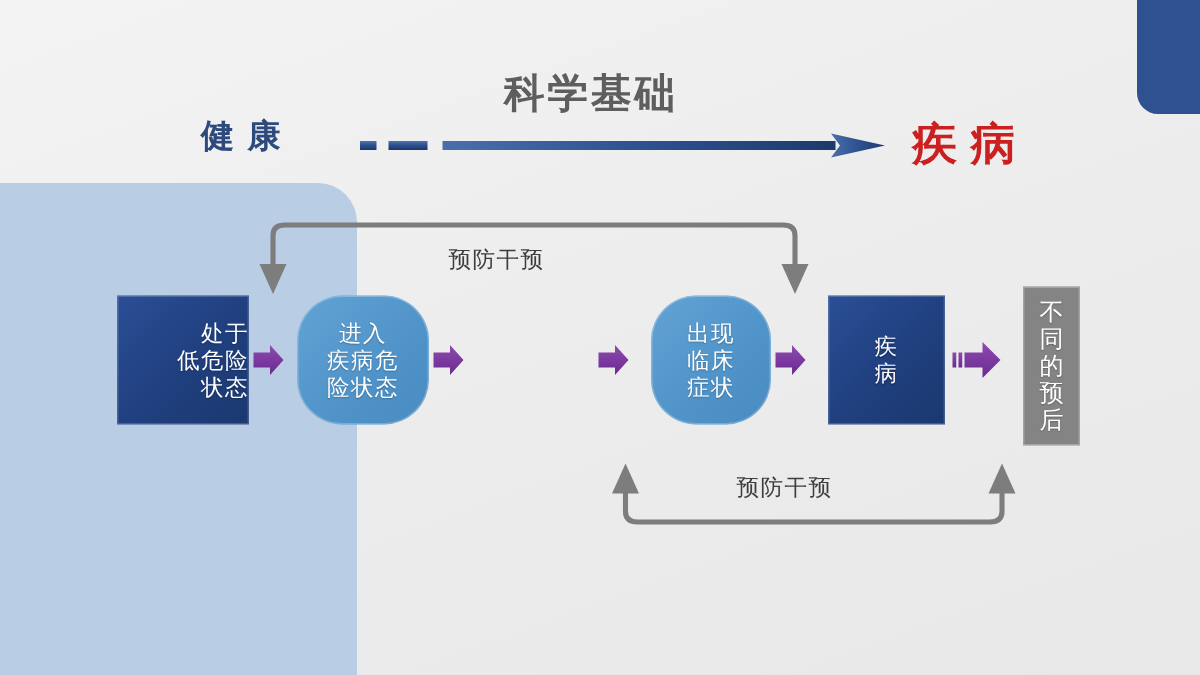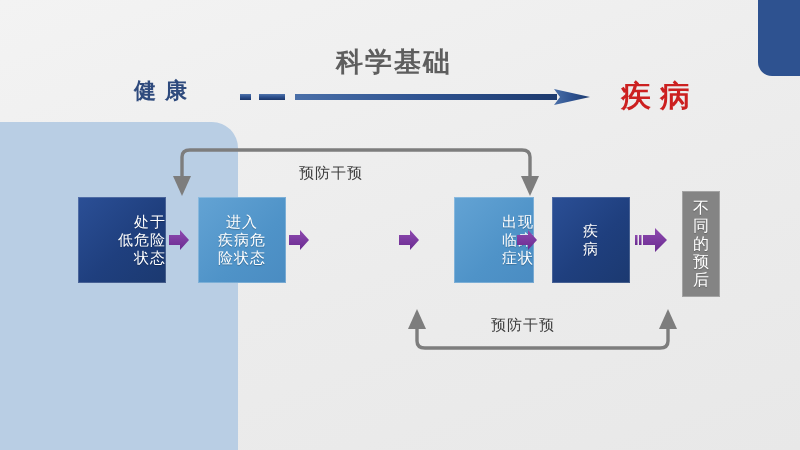--- a/index.html
+++ b/index.html
@@ -49,21 +49,20 @@
     color:#2e4a7d;
     letter-spacing:9px;
   }
   .disease-label{
     position:absolute;
     left:608px;top:76px;
     font-size:30px;
     font-weight:bold;
     color:#cc2020;
     letter-spacing:9px;
-    margin-left:13px;
   }
   .grad-arrow{
     position:absolute;
     left:238px;top:82px;
     width:360px;height:30px;
   }
 
   
   .arc-svg{position:absolute;left:0;top:0;width:800px;height:450px;pointer-events:none;}
   .arc-label{
@@ -100,31 +99,32 @@
     text-shadow:0 1px 1px rgba(0,0,0,.25);
   }
   .node .ln{display:block;}
   .node.dark{
     background:linear-gradient(135deg,#2b4f96 0%,#1f3f7e 55%,#1b3970 100%);
     box-shadow:inset 0 0 0 1px rgba(255,255,255,.18);
   }
   .node.light{
     background:linear-gradient(135deg,#63a3d4 0%,#4f93c8 60%,#4a8cc2 100%);
     box-shadow:inset 0 0 0 1px rgba(255,255,255,.25);
+    border-radius:30px;
   }
   .node.gray{
     background:#848484;
     box-shadow:inset 0 0 0 1px rgba(255,255,255,.25);
   }
 
   
   .n1{left:78px;width:88px;align-items:flex-end;}
   .n2{left:198px;width:88px;}
   .n3{left:314px;width:82px;}
-  .n4{left:454px;width:80px;align-items:flex-end;}
+  .n4{left:434px;width:80px;}
   .n5{left:552px;width:78px;}
   .n6{
     left:682px;width:38px;height:106px;top:-6px;
     font-size:16px;line-height:1.12;letter-spacing:0;
   }
 
   
   .pconn{position:absolute;top:30px;}
   .pconn svg{display:block;}
   .p1{left:168px;}

